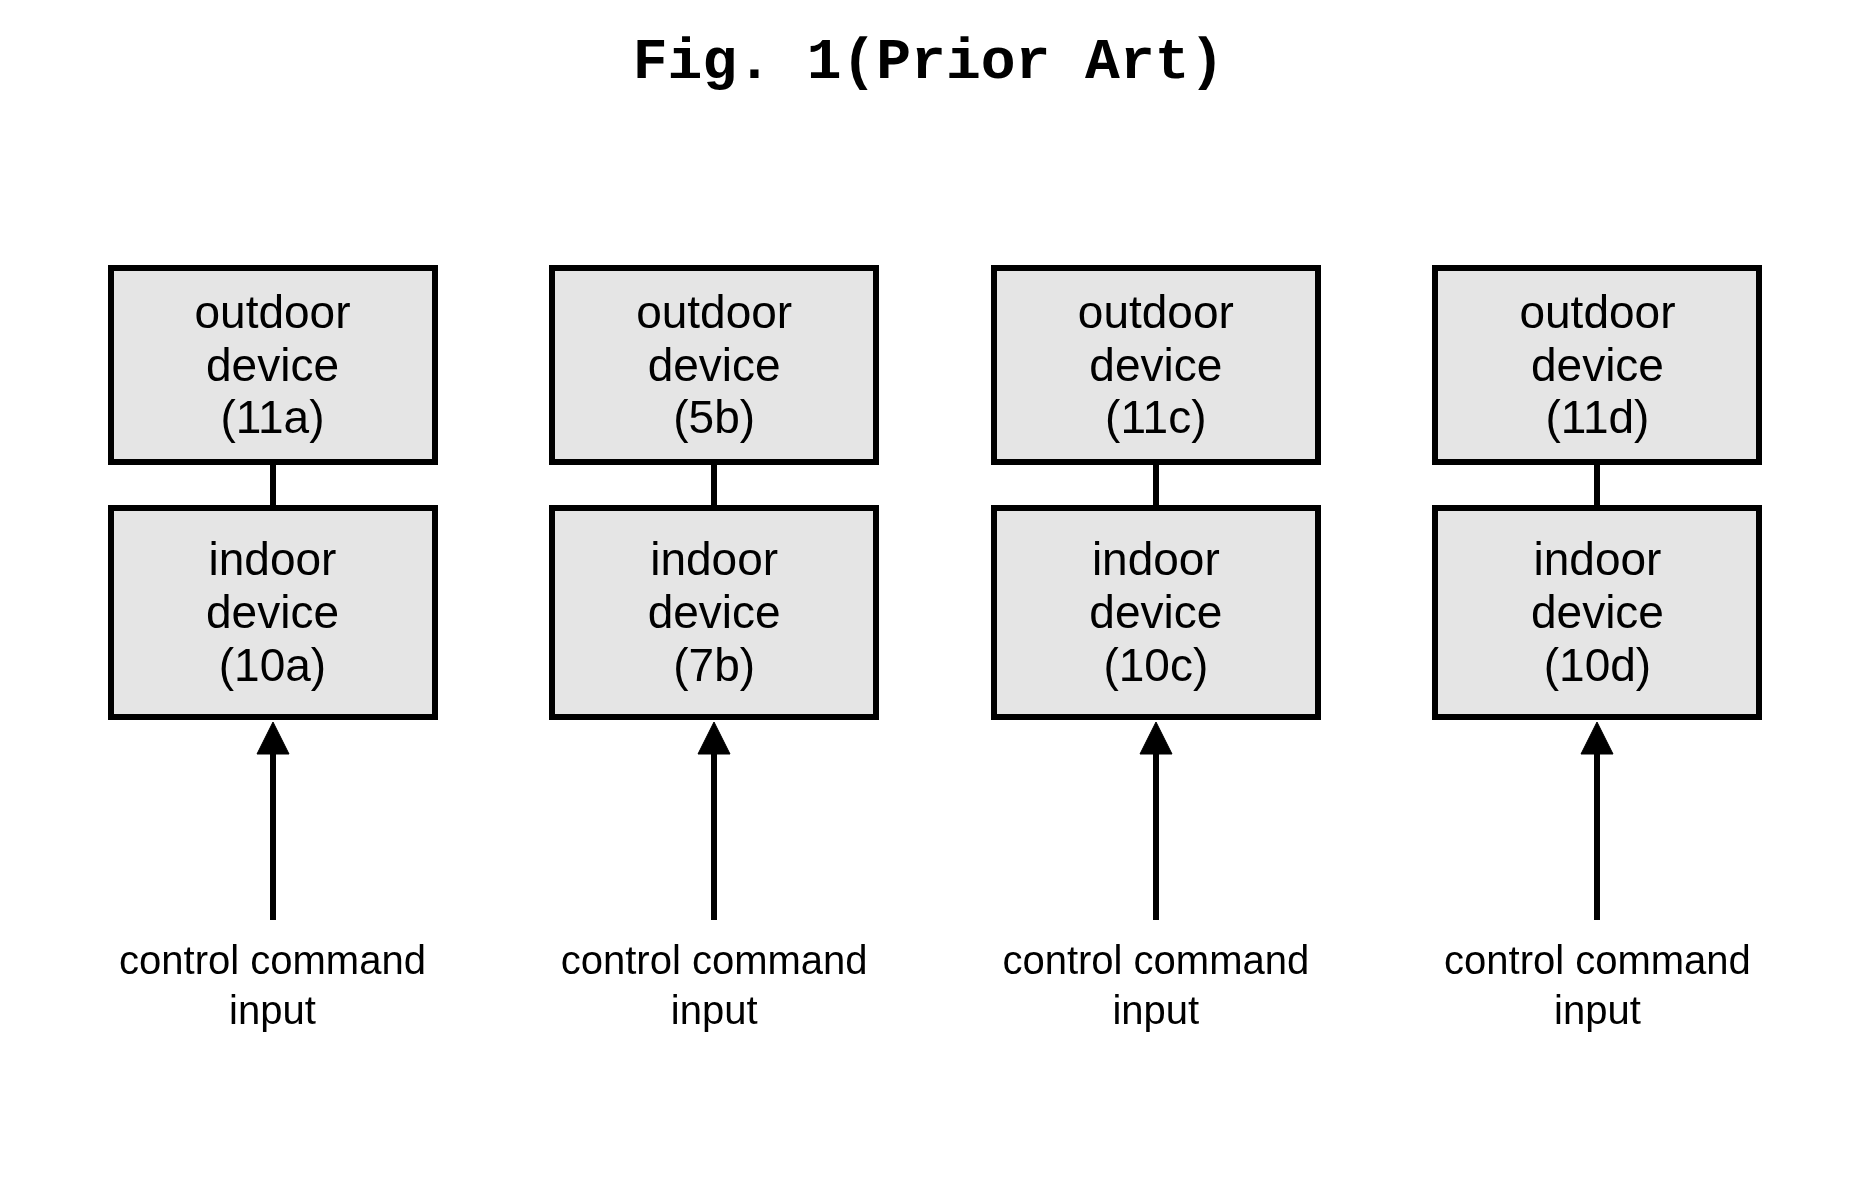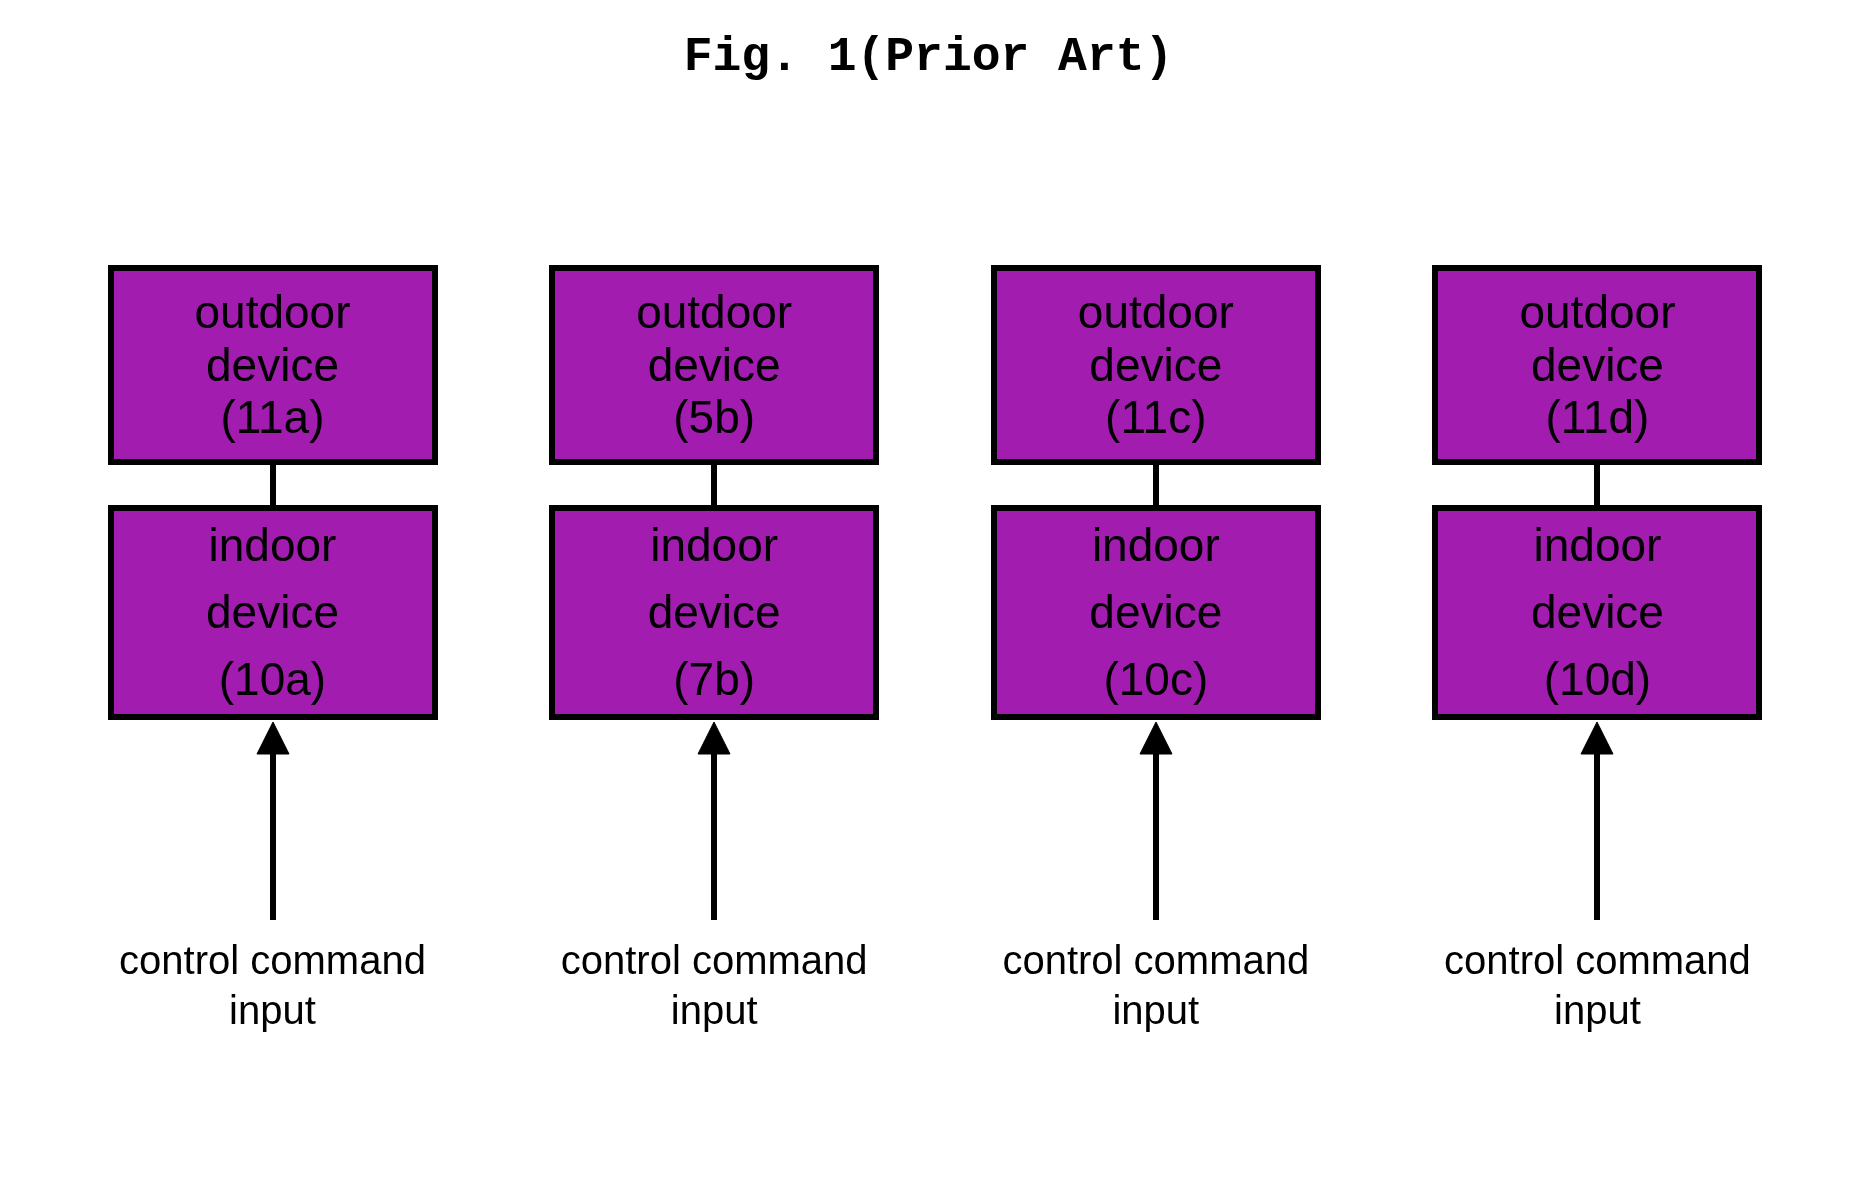--- a/index.html
+++ b/index.html
@@ -12,57 +12,56 @@
     color: #000000;
   }
   .title {
     position: absolute;
     top: 30px;
     left: 0;
     width: 1857px;
     text-align: center;
     font-family: "Courier New", Courier, monospace;
     font-weight: bold;
-    font-size: 48px;
+    font-size: 58px;
   }
   .columns {
     position: absolute;
     top: 265px;
     left: 65px;
     width: 1740px;
     display: flex;
     justify-content: space-between;
   }
   .col {
     width: 415px;
     display: flex;
     flex-direction: column;
     align-items: center;
   }
   .box {
     box-sizing: border-box;
     border: 6px solid #000;
-    background: #a21caf;
+    background: #e5e5e5;
     display: flex;
     flex-direction: column;
     align-items: center;
     justify-content: center;
     text-align: center;
     line-height: 1.15;
   }
   .box-out {
     width: 330px;
     height: 200px;
     font-size: 46px;
   }
   .box-in {
     width: 330px;
     height: 215px;
     font-size: 46px;
-    gap: 14px;
   }
   .connector {
     width: 6px;
     height: 40px;
     background: #000;
   }
   .arrow-wrap {
     height: 215px;
     display: flex;
     align-items: flex-start;

